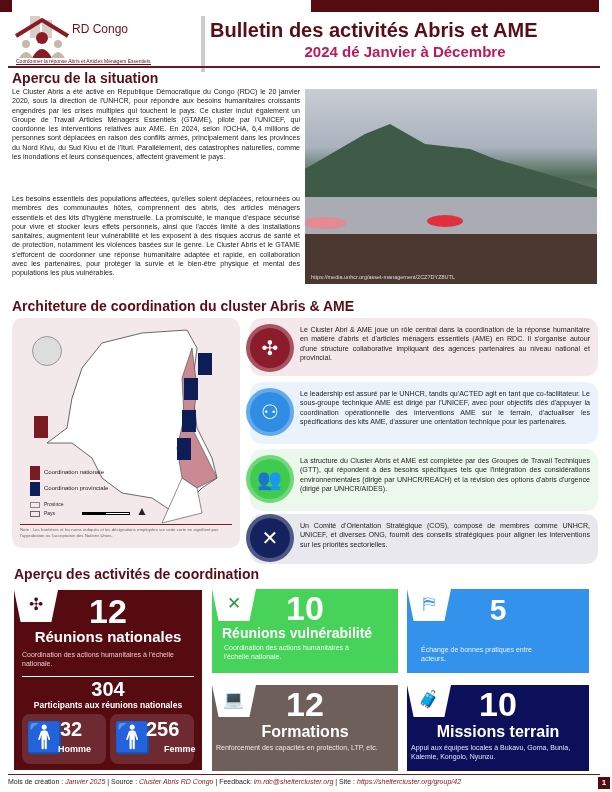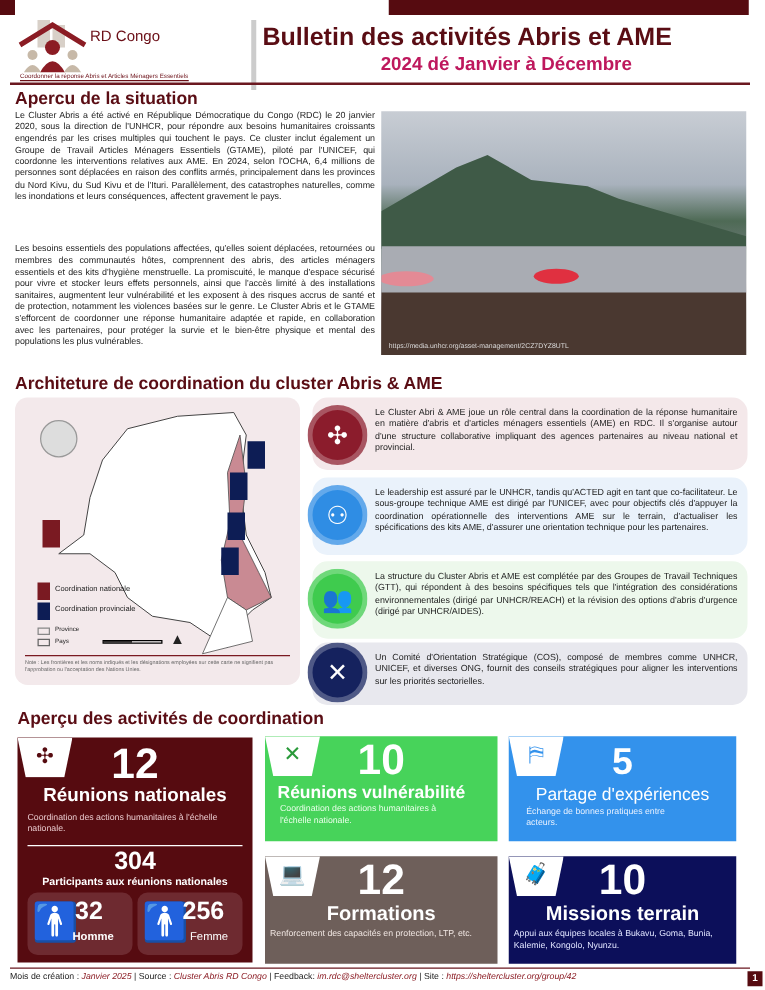--- a/index.html
+++ b/index.html
@@ -132,38 +132,37 @@
   <div class="num" style="top:88px;font-size:20px">304</div>
   <div class="lab" style="top:110px;font-size:8.5px;font-weight:bold">Participants aux réunions nationales</div>
   <div class="abs" style="left:8px;top:124px;width:84px;height:50px;background:#6e2a30;border-radius:8px">
     <div class="abs" style="left:4px;top:6px;font-size:30px">🚹</div>
     <div class="abs" style="left:38px;top:4px;font-size:20px;font-weight:bold">32</div>
     <div class="abs" style="left:36px;top:30px;font-size:9px;font-weight:bold">Homme</div>
   </div>
   <div class="abs" style="left:96px;top:124px;width:84px;height:50px;background:#6e2a30;border-radius:8px">
     <div class="abs" style="left:4px;top:6px;font-size:30px">🚹</div>
     <div class="abs" style="left:36px;top:4px;font-size:20px;font-weight:bold">256</div>
-    <div class="abs" style="left:42px;top:30px;font-size:9px;font-weight:normal">Femme</div>
+    <div class="abs" style="left:54px;top:30px;font-size:9px;font-weight:bold">Femme</div>
   </div>
 </div>
 
 <div class="tile" style="left:212px;top:589px;width:186px;height:84px;background:#47d35a">
   <div class="badge">
       <span style="color:#2a9a3a">✕</span>
     </div>
   <div class="num" style="top:0;font-size:34px">10</div>
   <div class="lab" style="top:36px;font-size:14px;text-align:left;left:10px">Réunions vulnérabilité</div>
   <div class="desc" style="left:12px;top:54px;width:150px;color:#eaffea">Coordination des actions humanitaires à l'échelle nationale.</div>
 </div>
 <div class="tile" style="left:407px;top:589px;width:182px;height:84px;background:#3392ec">
   <div class="badge">
       <span style="color:#3392ec">⛿</span>
     </div>
   <div class="num" style="top:4px;font-size:30px">5</div>
-  <div class="lab" style="top:38px;font-size:14px;font-weight:normal">Partage d'expériences</div>
   <div class="desc" style="left:14px;top:56px;width:130px;color:#e6f0ff">Échange de bonnes pratiques entre acteurs.</div>
 </div>
 <div class="tile" style="left:212px;top:685px;width:186px;height:86px;background:#6e5f5a">
   <div class="badge">
       <span style="color:#6e5f5a">💻</span>
     </div>
   <div class="num" style="top:0;font-size:34px">12</div>
   <div class="lab" style="top:38px;font-size:16px">Formations</div>
   <div class="desc" style="left:4px;top:58px;width:180px;color:#f0e6e2">Renforcement des capacités en protection, LTP, etc.</div>
 </div>

